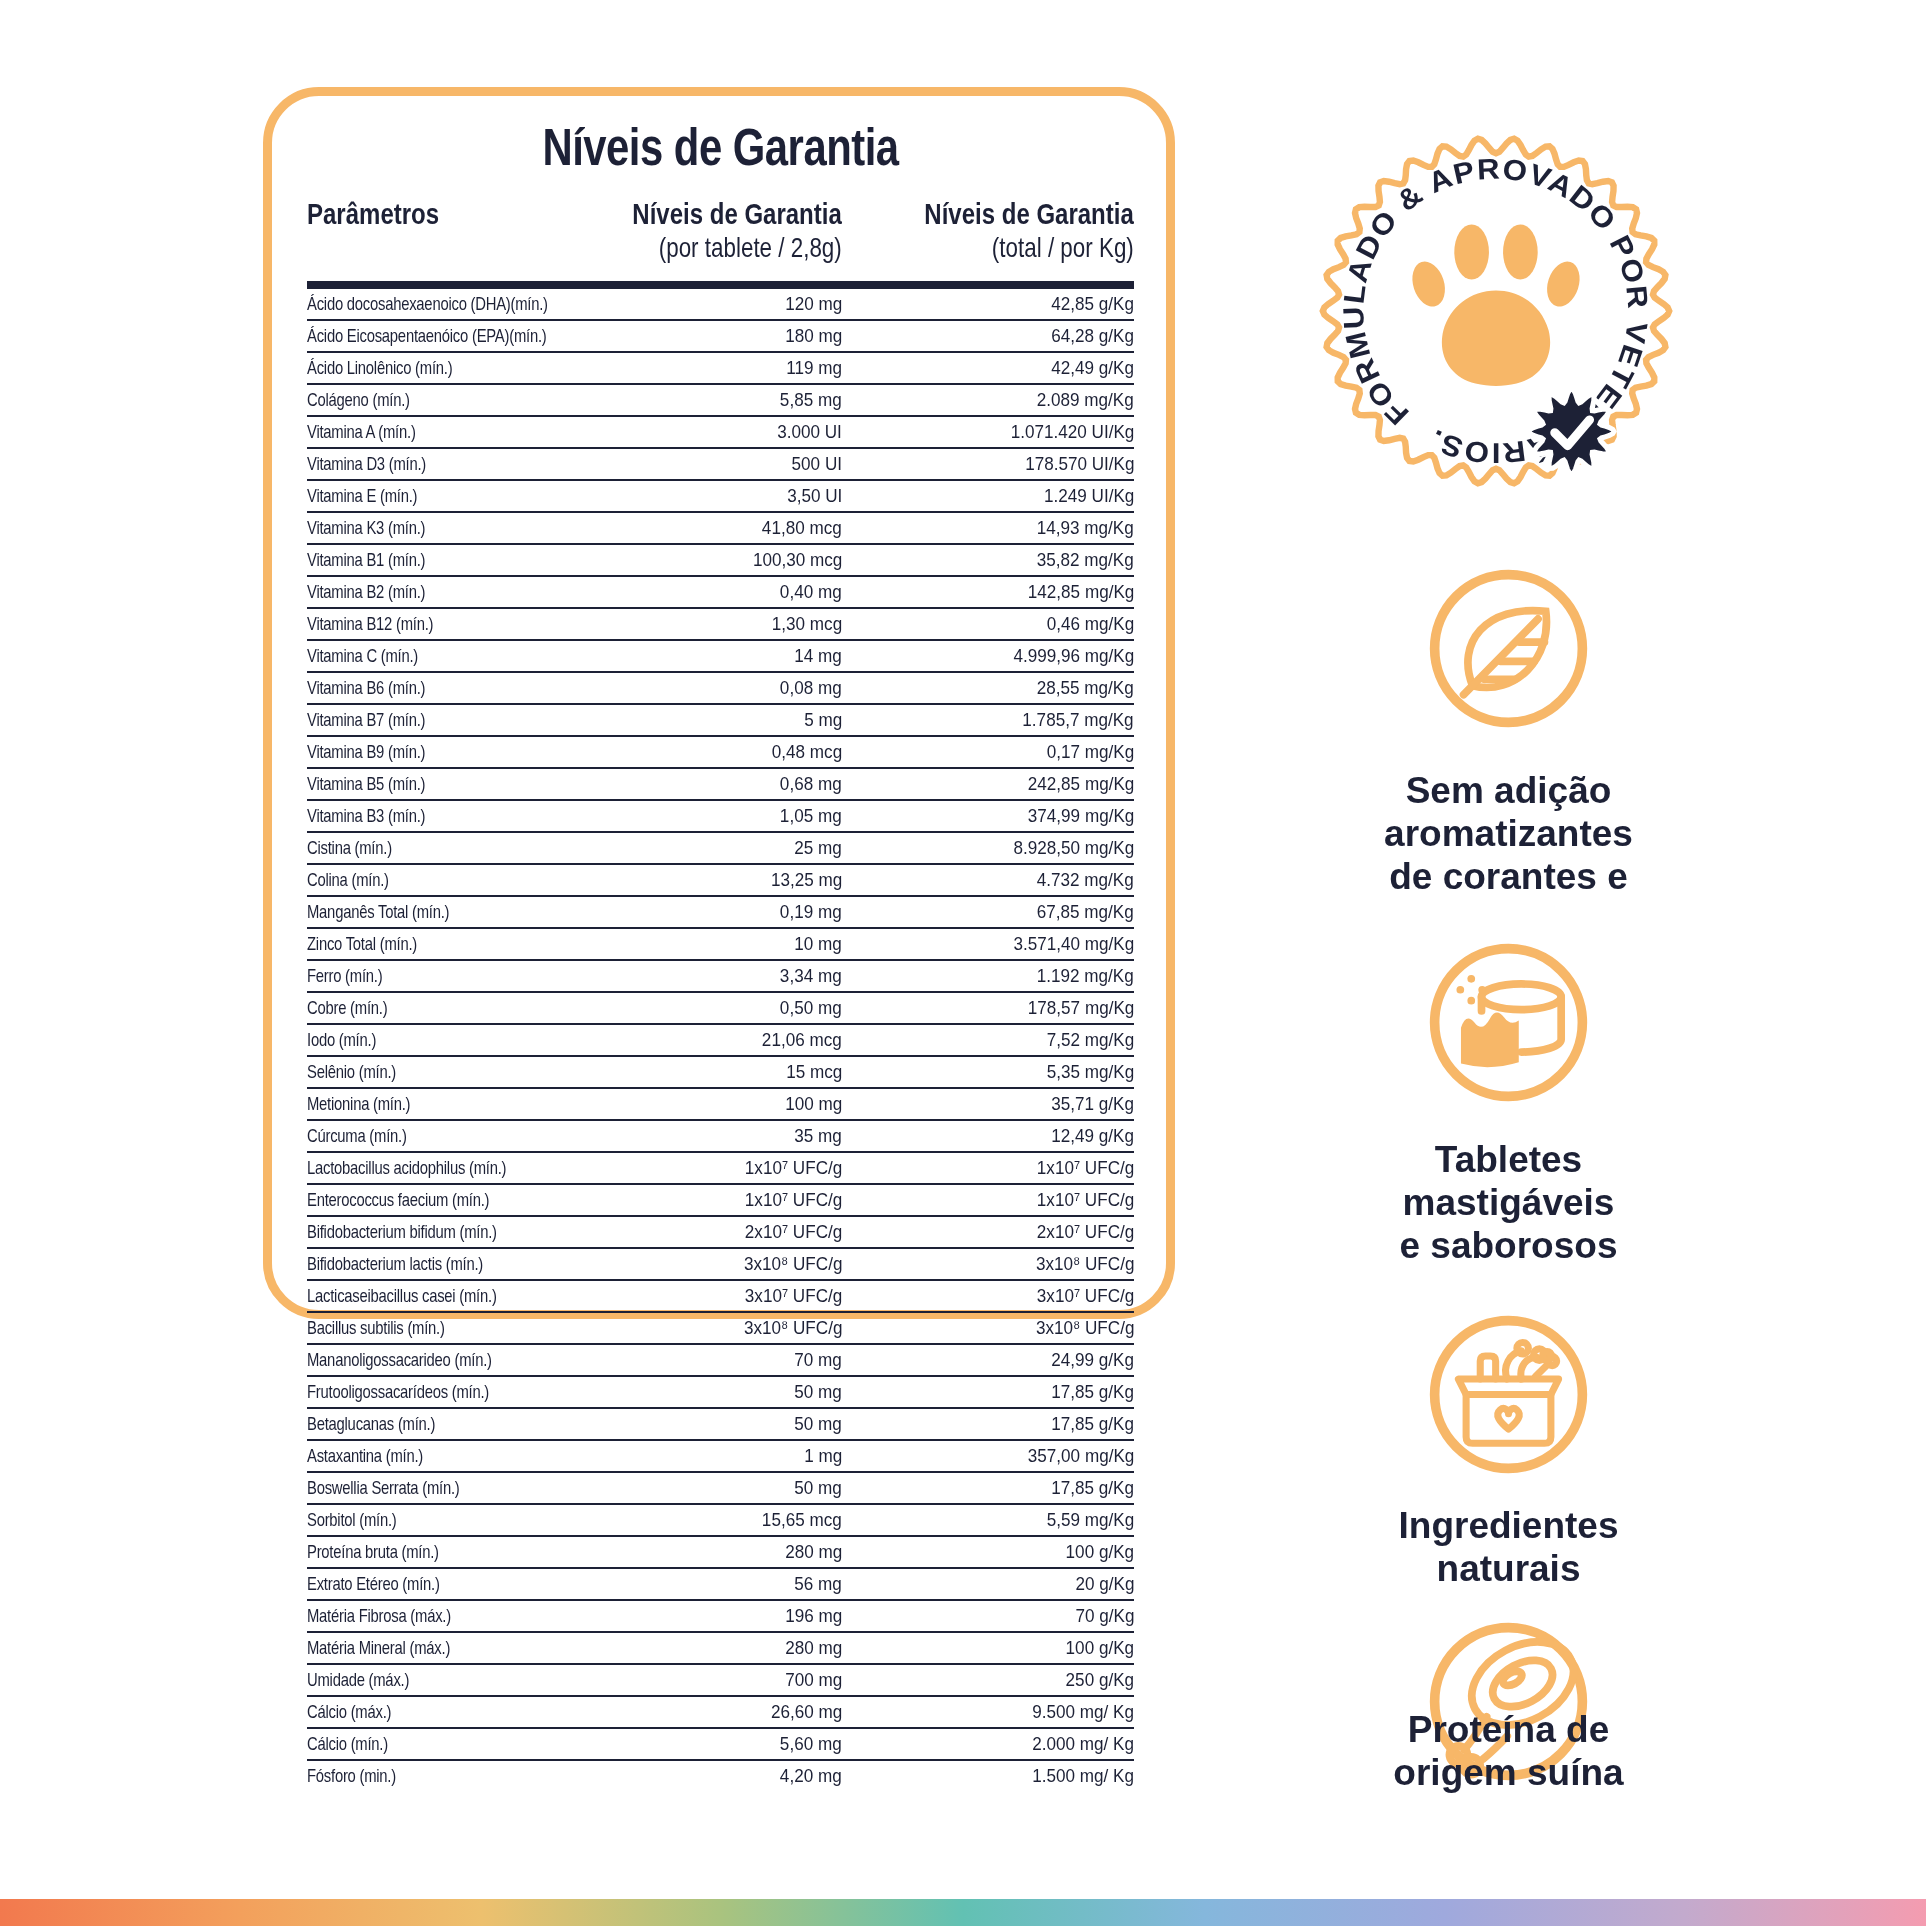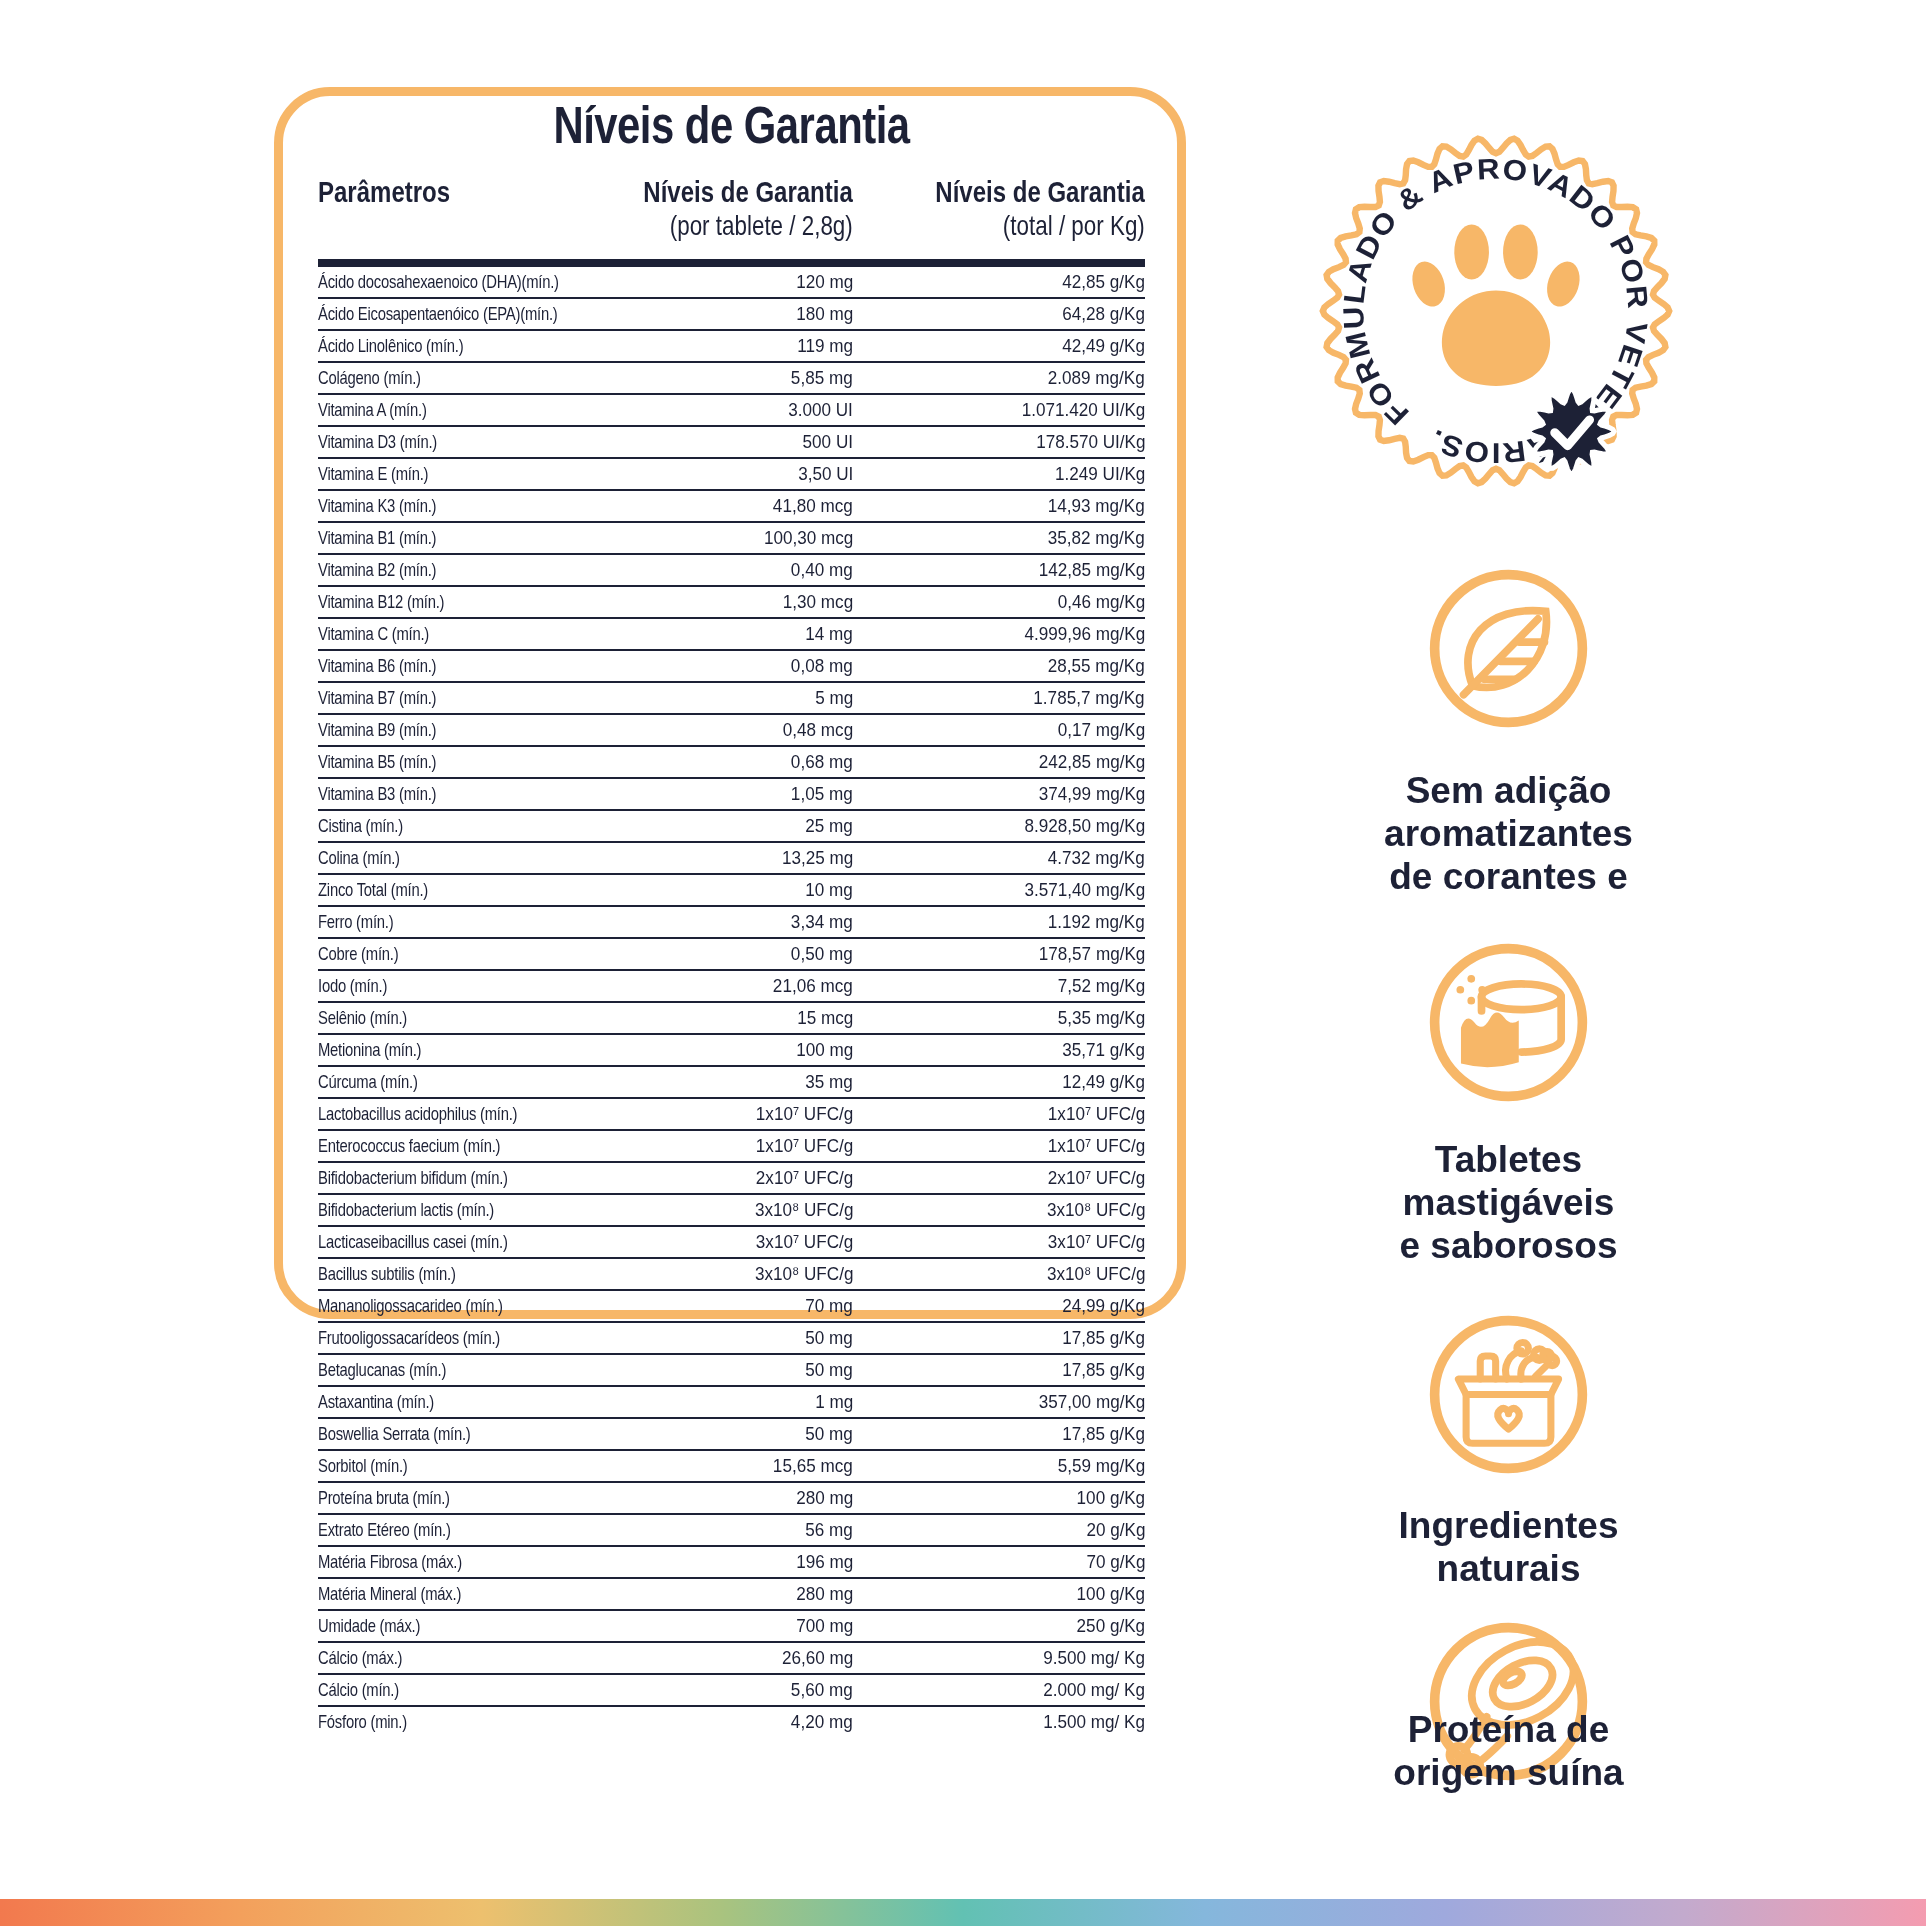--- a/index.html
+++ b/index.html
@@ -6,23 +6,23 @@
     --orange:#F7B768;
     --navy:#1D2136;
     --bg:#FFFFFF;
   }
   *{margin:0;padding:0;box-sizing:border-box}
   html,body{width:1926px;height:1926px;background:var(--bg);overflow:hidden;
     font-family:"Liberation Sans","DejaVu Sans",sans-serif;color:var(--navy)}
   .page{position:relative;width:1926px;height:1926px;background:var(--bg)}
 
   
-  .panel{position:absolute;left:274px;top:87px;width:912px;height:1232px;
+  .panel{position:absolute;left:263px;top:87px;width:912px;height:1232px;
     border:9px solid var(--orange);border-radius:56px;background:var(--bg);
-    padding:0 32px 0 35px}
+    padding:22px 32px 0 35px}
   .panel-title{height:59px;line-height:59px;text-align:center;font-size:51px;font-weight:bold;
     letter-spacing:-0.6px;transform:scaleX(0.82);transform-origin:50% 50%;white-space:nowrap}
   .thead{position:relative;height:71px;margin-top:19px;font-size:30px}
   .h-param{position:absolute;left:0;top:1.3px;font-weight:bold;transform:scaleX(0.8);
     transform-origin:0 0;white-space:nowrap}
   .h-col{position:absolute;top:0;text-align:right;transform:scaleX(0.8);transform-origin:100% 0;white-space:nowrap}
   .h-col2{right:292px}
   .h-col3{right:0}
   .h-line1{font-weight:bold;font-size:30px;line-height:35px}
   .h-line2{font-weight:normal;font-size:28px;line-height:33px}
@@ -164,20 +164,25 @@
           <span class="c1">Cistina (mín.)</span>
           <span class="c2">25 mg</span>
           <span class="c3">8.928,50 mg/Kg</span>
         </div>
         <div class="trow">
           <span class="c1">Colina (mín.)</span>
           <span class="c2">13,25 mg</span>
           <span class="c3">4.732 mg/Kg</span>
         </div>
         <div class="trow">
+          <span class="c1">Manganês Total (mín.)</span>
+          <span class="c2">0,19 mg</span>
+          <span class="c3">67,85 mg/Kg</span>
+        </div>
+        <div class="trow">
           <span class="c1">Zinco Total (mín.)</span>
           <span class="c2">10 mg</span>
           <span class="c3">3.571,40 mg/Kg</span>
         </div>
         <div class="trow">
           <span class="c1">Ferro (mín.)</span>
           <span class="c2">3,34 mg</span>
           <span class="c3">1.192 mg/Kg</span>
         </div>
         <div class="trow">

